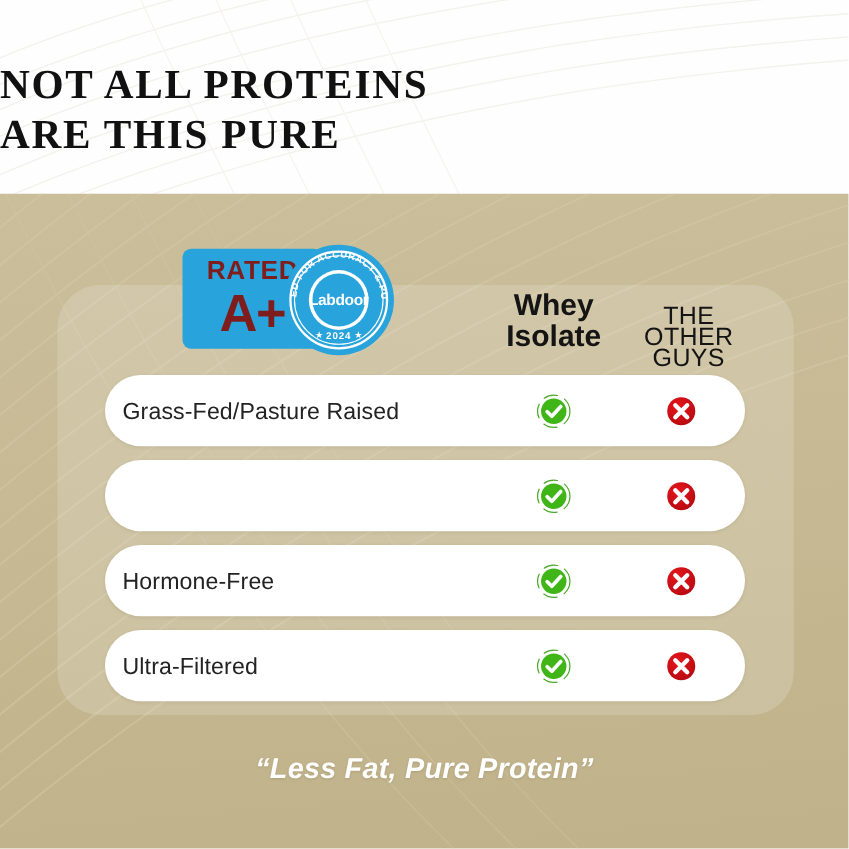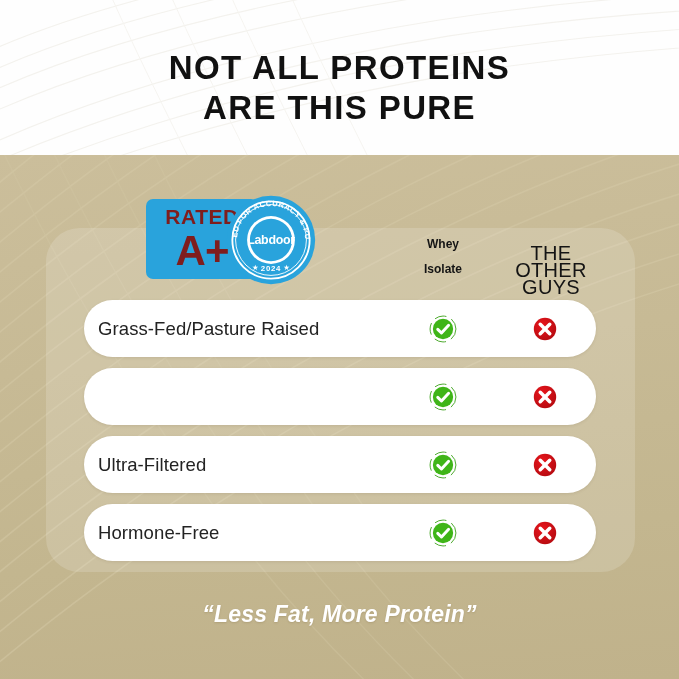--- a/index.html
+++ b/index.html
@@ -33,23 +33,23 @@
   .header-texture {
     position: absolute;
     inset: -40px;
     opacity: .5;
   }
   .headline {
     position: absolute;
     left: 0;
     top: 48px;
     width: 679px;
-    text-align: center;
+    text-align: left;
     color: #111111;
-    font-family: Liberation Sans, sans-serif;
+    font-family: Liberation Serif, serif;
     font-weight: bold;
     font-size: 33px;
     line-height: 40px;
     letter-spacing: 1.4px;
     white-space: pre-line;
   }
 
   
   .body-band {
     position: absolute;
@@ -124,21 +124,21 @@
   .col-head {
     position: absolute;
     text-align: center;
     color: #141414;
   }
   .col-head.whey {
     left: 388px;
     top: 232px;
     width: 110px;
     font-weight: bold;
-    font-size: 12px;
+    font-size: 24px;
     line-height: 25px;
     white-space: pre-line;
   }
   .col-head.other {
     left: 503px;
     top: 245px;
     width: 96px;
     font-weight: normal;
     font-size: 20px;
     line-height: 17px;
@@ -323,54 +323,54 @@
           <stop offset="0%" stop-color="#e8151c"></stop>
               <stop offset="100%" stop-color="#b30a10"></stop>
         </radialGradient>
           </defs>
         <circle cx="20" cy="20" r="16" fill="url(#rg2)"></circle>
         <path d="M13.2,13.2 L26.8,26.8 M26.8,13.2 L13.2,26.8" stroke="#ffffff" stroke-width="5" stroke-linecap="round"></path>
       </svg>
     </div>
 
     <div class="row">
+      <div class="row-label">Hormone-Free</div>
+      <svg class="row-mark col-whey" viewBox="0 0 40 40">
+        <circle cx="20" cy="20" r="18.5" fill="none" stroke="#4aa82a" stroke-width="1.4" stroke-dasharray="16 9" stroke-linecap="round"></circle>
+        <circle cx="20" cy="20" r="14.5" fill="#3fb518"></circle>
+        <path d="M12.5,20.5 L17.8,25.8 L28,14.6" fill="none" stroke="#ffffff" stroke-width="4.2" stroke-linecap="round" stroke-linejoin="round"></path>
+      </svg>
+      <svg class="row-mark col-other" viewBox="0 0 40 40">
+        <defs>
+            <radialGradient id="rg3" cx="38%" cy="32%" r="78%">
+          <stop offset="0%" stop-color="#e8151c"></stop>
+              <stop offset="100%" stop-color="#b30a10"></stop>
+        </radialGradient>
+          </defs>
+        <circle cx="20" cy="20" r="16" fill="url(#rg3)"></circle>
+        <path d="M13.2,13.2 L26.8,26.8 M26.8,13.2 L13.2,26.8" stroke="#ffffff" stroke-width="5" stroke-linecap="round"></path>
+      </svg>
+    </div>
+
+    <div class="row">
       <div class="row-label">Ultra-Filtered</div>
       <svg class="row-mark col-whey" viewBox="0 0 40 40">
         <circle cx="20" cy="20" r="18.5" fill="none" stroke="#4aa82a" stroke-width="1.4" stroke-dasharray="16 9" stroke-linecap="round"></circle>
         <circle cx="20" cy="20" r="14.5" fill="#3fb518"></circle>
         <path d="M12.5,20.5 L17.8,25.8 L28,14.6" fill="none" stroke="#ffffff" stroke-width="4.2" stroke-linecap="round" stroke-linejoin="round"></path>
       </svg>
       <svg class="row-mark col-other" viewBox="0 0 40 40">
         <defs>
             <radialGradient id="rg4" cx="38%" cy="32%" r="78%">
           <stop offset="0%" stop-color="#e8151c"></stop>
               <stop offset="100%" stop-color="#b30a10"></stop>
         </radialGradient>
           </defs>
         <circle cx="20" cy="20" r="16" fill="url(#rg4)"></circle>
         <path d="M13.2,13.2 L26.8,26.8 M26.8,13.2 L13.2,26.8" stroke="#ffffff" stroke-width="5" stroke-linecap="round"></path>
       </svg>
     </div>
 
-    <div class="row">
-      <div class="row-label">Hormone-Free</div>
-      <svg class="row-mark col-whey" viewBox="0 0 40 40">
-        <circle cx="20" cy="20" r="18.5" fill="none" stroke="#4aa82a" stroke-width="1.4" stroke-dasharray="16 9" stroke-linecap="round"></circle>
-        <circle cx="20" cy="20" r="14.5" fill="#3fb518"></circle>
-        <path d="M12.5,20.5 L17.8,25.8 L28,14.6" fill="none" stroke="#ffffff" stroke-width="4.2" stroke-linecap="round" stroke-linejoin="round"></path>
-      </svg>
-      <svg class="row-mark col-other" viewBox="0 0 40 40">
-        <defs>
-            <radialGradient id="rg3" cx="38%" cy="32%" r="78%">
-          <stop offset="0%" stop-color="#e8151c"></stop>
-              <stop offset="100%" stop-color="#b30a10"></stop>
-        </radialGradient>
-          </defs>
-        <circle cx="20" cy="20" r="16" fill="url(#rg3)"></circle>
-        <path d="M13.2,13.2 L26.8,26.8 M26.8,13.2 L13.2,26.8" stroke="#ffffff" stroke-width="5" stroke-linecap="round"></path>
-      </svg>
-    </div>
-
   </div>
 
-  <div class="tagline">“Less Fat, More Protein”</div>
+  <div class="tagline">“Less Fat, Pure Protein”</div>
 
 </div>
 
 </body></html>

